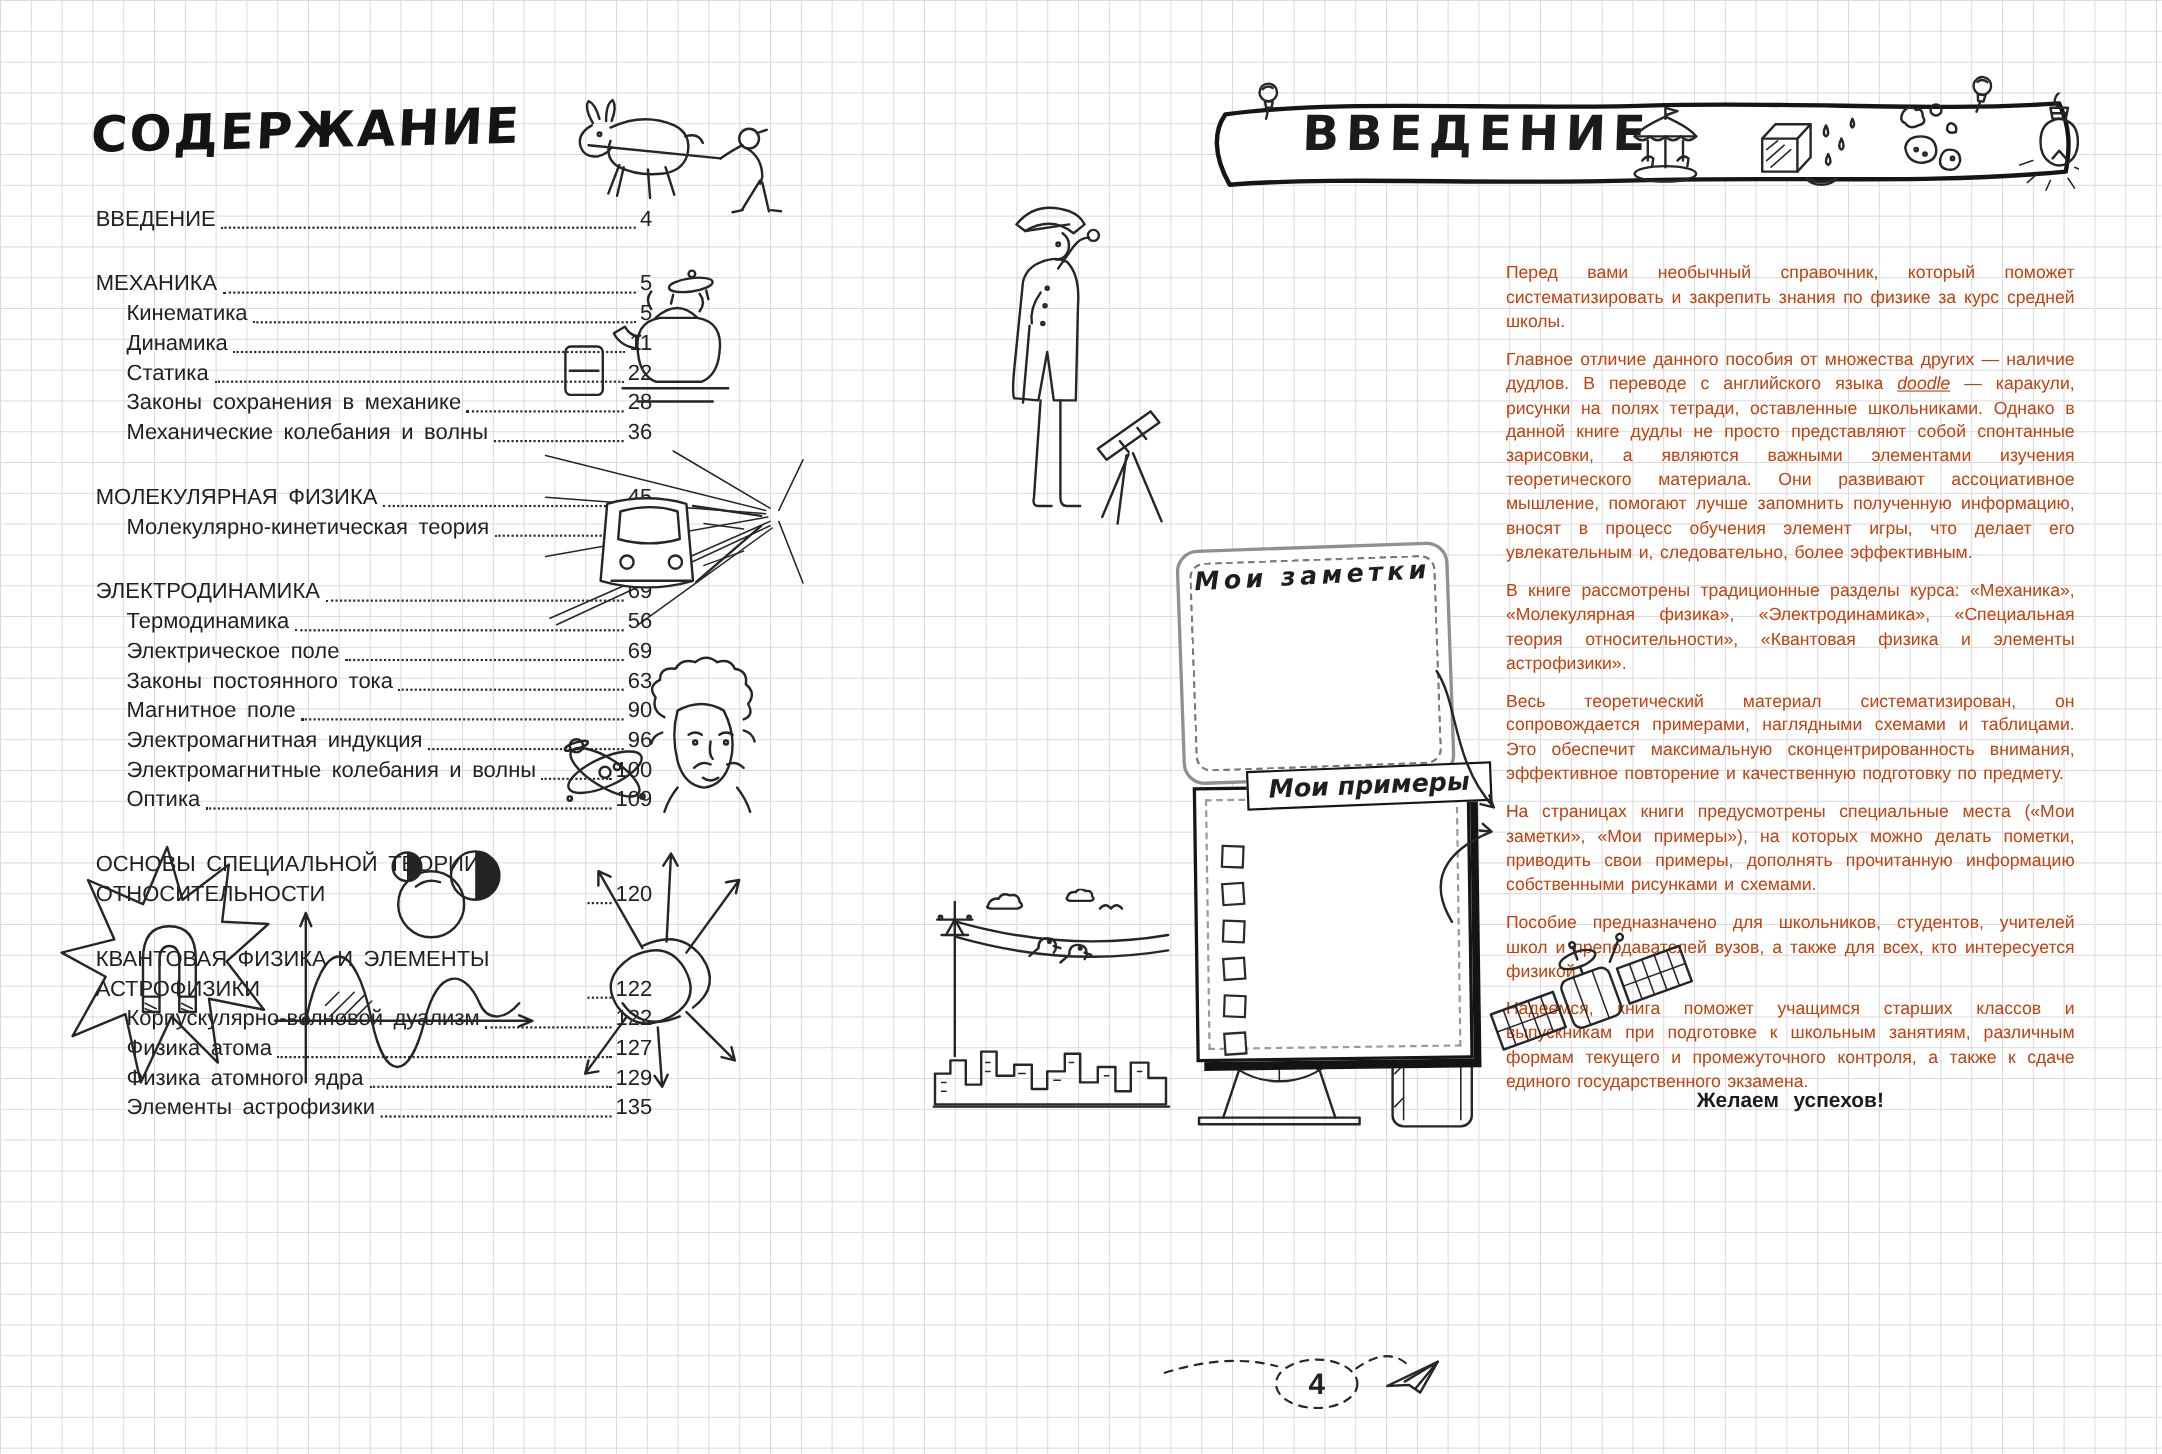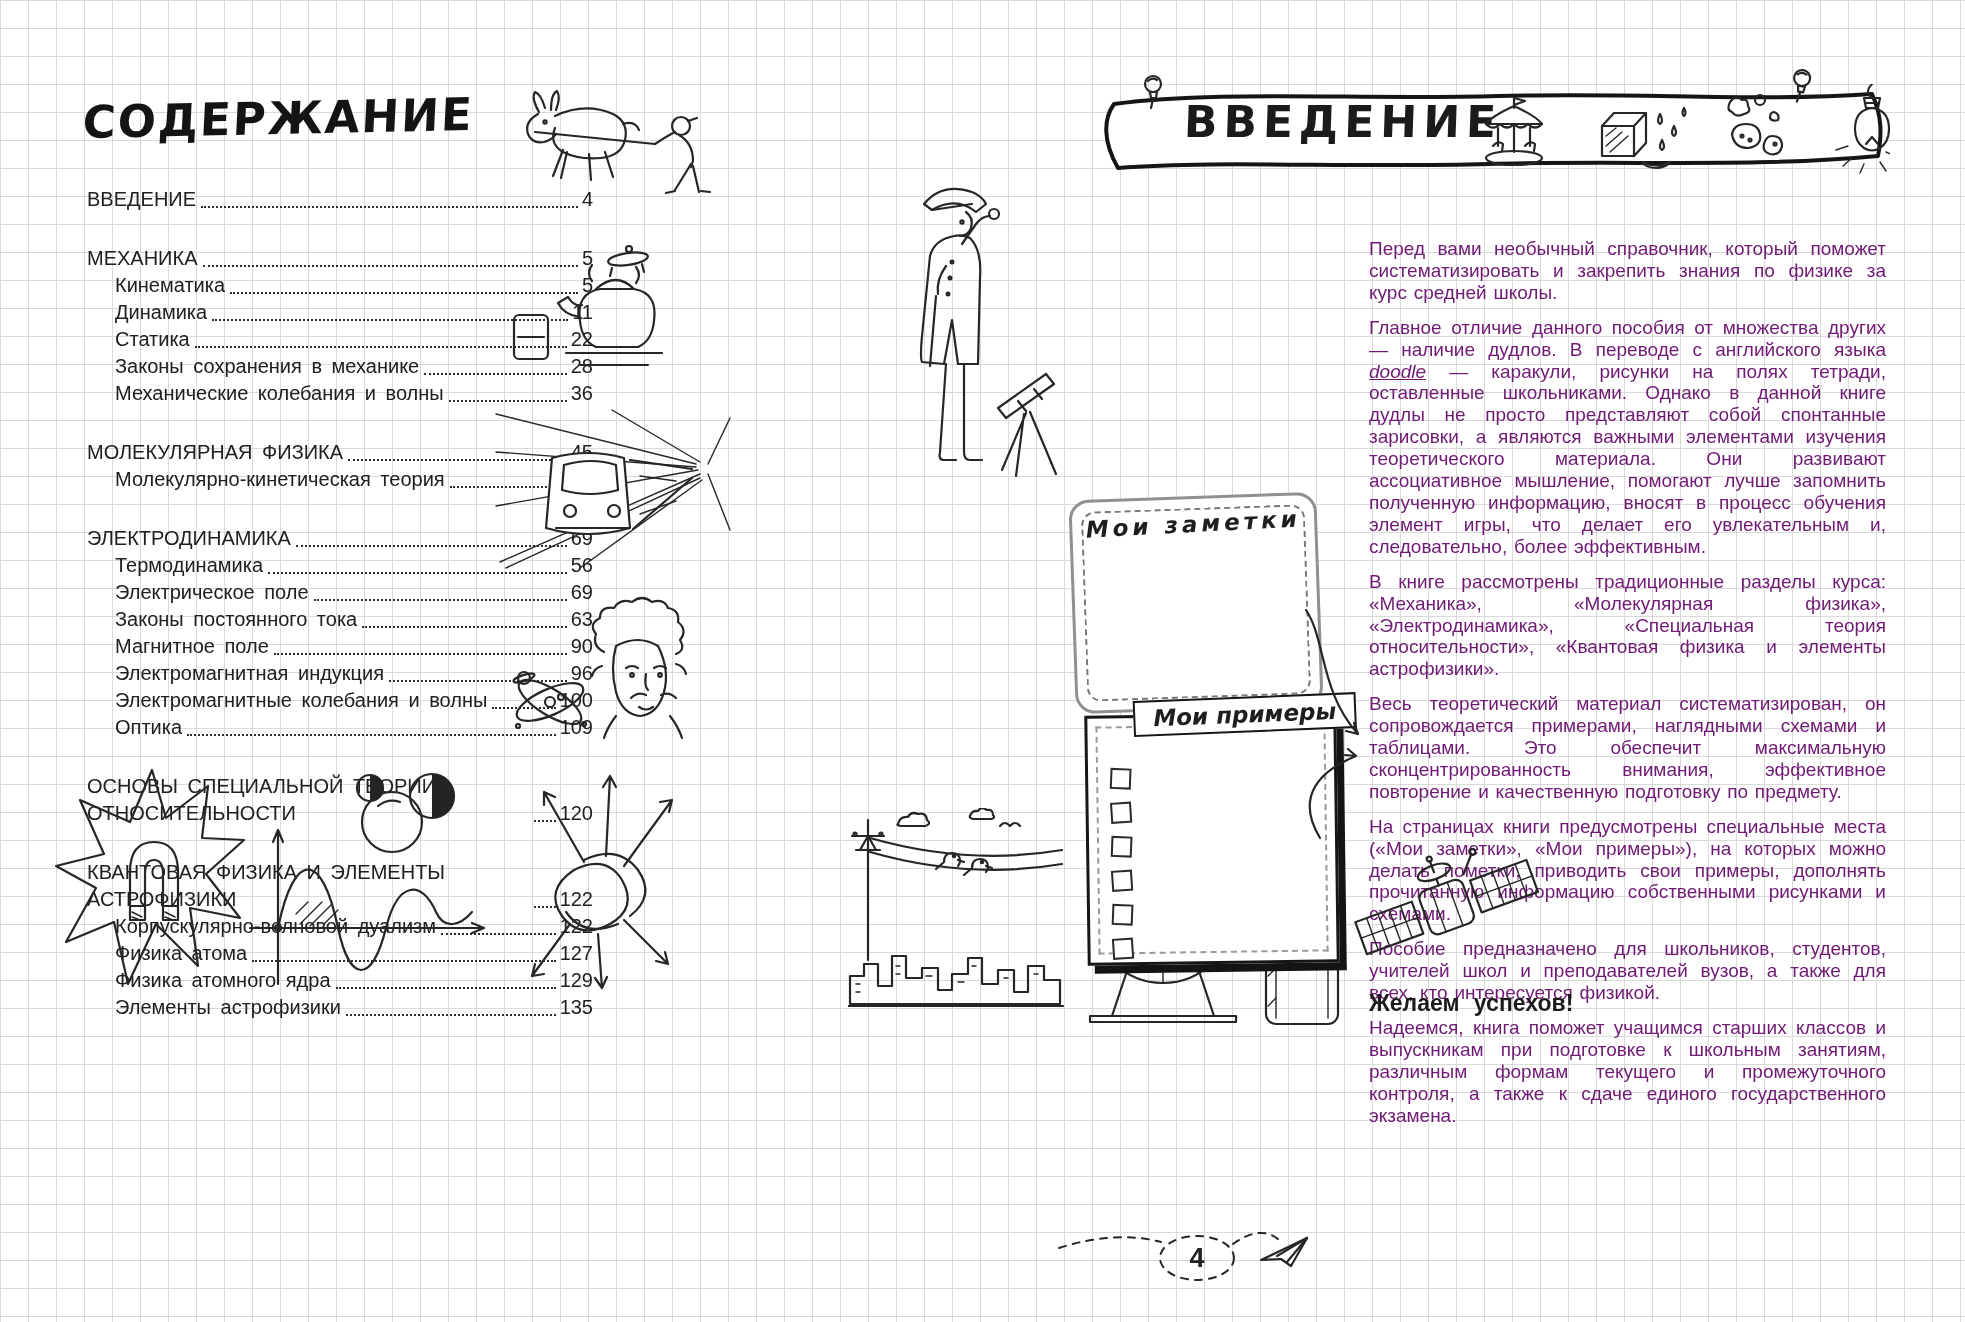--- a/index.html
+++ b/index.html
@@ -43,24 +43,24 @@
   
   .banner{left:1088px;top:74px;width:810px;height:100px;}
   .banner-shape{position:absolute;inset:0;}
   .banner-shape path{stroke:#151515;stroke-width:4;fill:#ffffff;stroke-linecap:round;stroke-linejoin:round;}
   .banner-title{
     position:absolute;left:96px;top:22px;font-size:44px;font-weight:900;letter-spacing:6px;
     color:#1b1b1b;font-family:"DejaVu Sans", sans-serif;transform:skewX(-2deg);
   }
 
   
-  #intro-text{left:1369px;top:238px;width:517px;font-size:19px;line-height:21.9px;text-align:justify;word-spacing:1.5px;color:#701a75;}
+  #intro-text{left:1369px;top:238px;width:517px;font-size:16px;line-height:21.9px;text-align:justify;word-spacing:1.5px;color:#c2410c;}
   #intro-text p{margin:0 0 13px;}
   #intro-text em{font-style:italic;text-decoration:underline;}
-  .closing{left:1369px;top:990px;width:517px;text-align:left;font-size:23px;word-spacing:8px;font-weight:600;}
+  .closing{left:1369px;top:990px;width:517px;text-align:center;font-size:19px;word-spacing:8px;font-weight:600;}
 
   
   .notes-box{left:1072px;top:496px;width:242px;height:208px;border:3.5px solid #909090;border-radius:20px;background:#fff;transform:rotate(-2deg);z-index:2;}
   .notes-inner{position:absolute;inset:9px;border:2.2px dashed #787878;border-radius:14px;}
   .hand-label{font-size:23px;font-style:italic;font-weight:600;font-family:"DejaVu Sans", sans-serif;color:#1e1e1e;}
   .notes-label{position:absolute;top:12px;width:100%;text-align:center;transform:rotate(-1deg);letter-spacing:4px;}
   .examples-box{left:1086px;top:714px;width:246px;height:244px;background:#fff;border:3px solid #161616;box-shadow:7px 8px 0 #141414;transform:rotate(-0.8deg);z-index:2;}
   .examples-inner{position:absolute;inset:8px;border:2px dashed #9a9a9a;}
   .examples-tab{position:absolute;top:-20px;left:46px;background:#fff;border:2.5px solid #161616;padding:3px 18px;transform:rotate(-1.5deg);white-space:nowrap;z-index:3;}
   .cbx-col{position:absolute;left:22px;top:50px;display:flex;flex-direction:column;gap:13px;}

